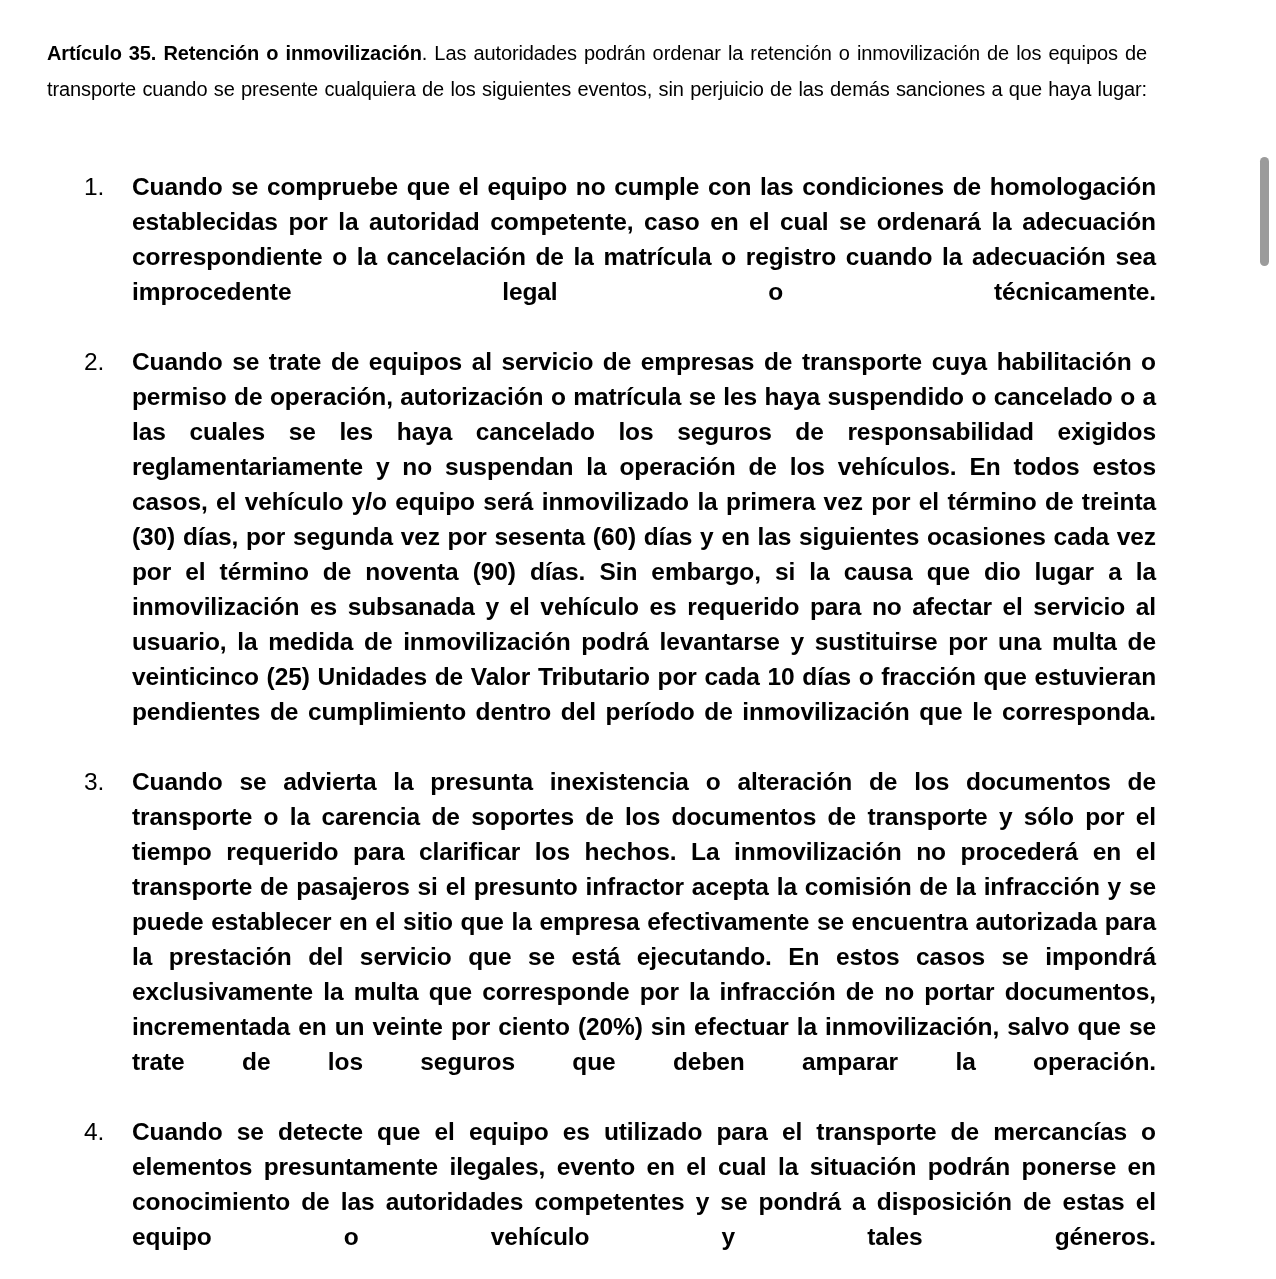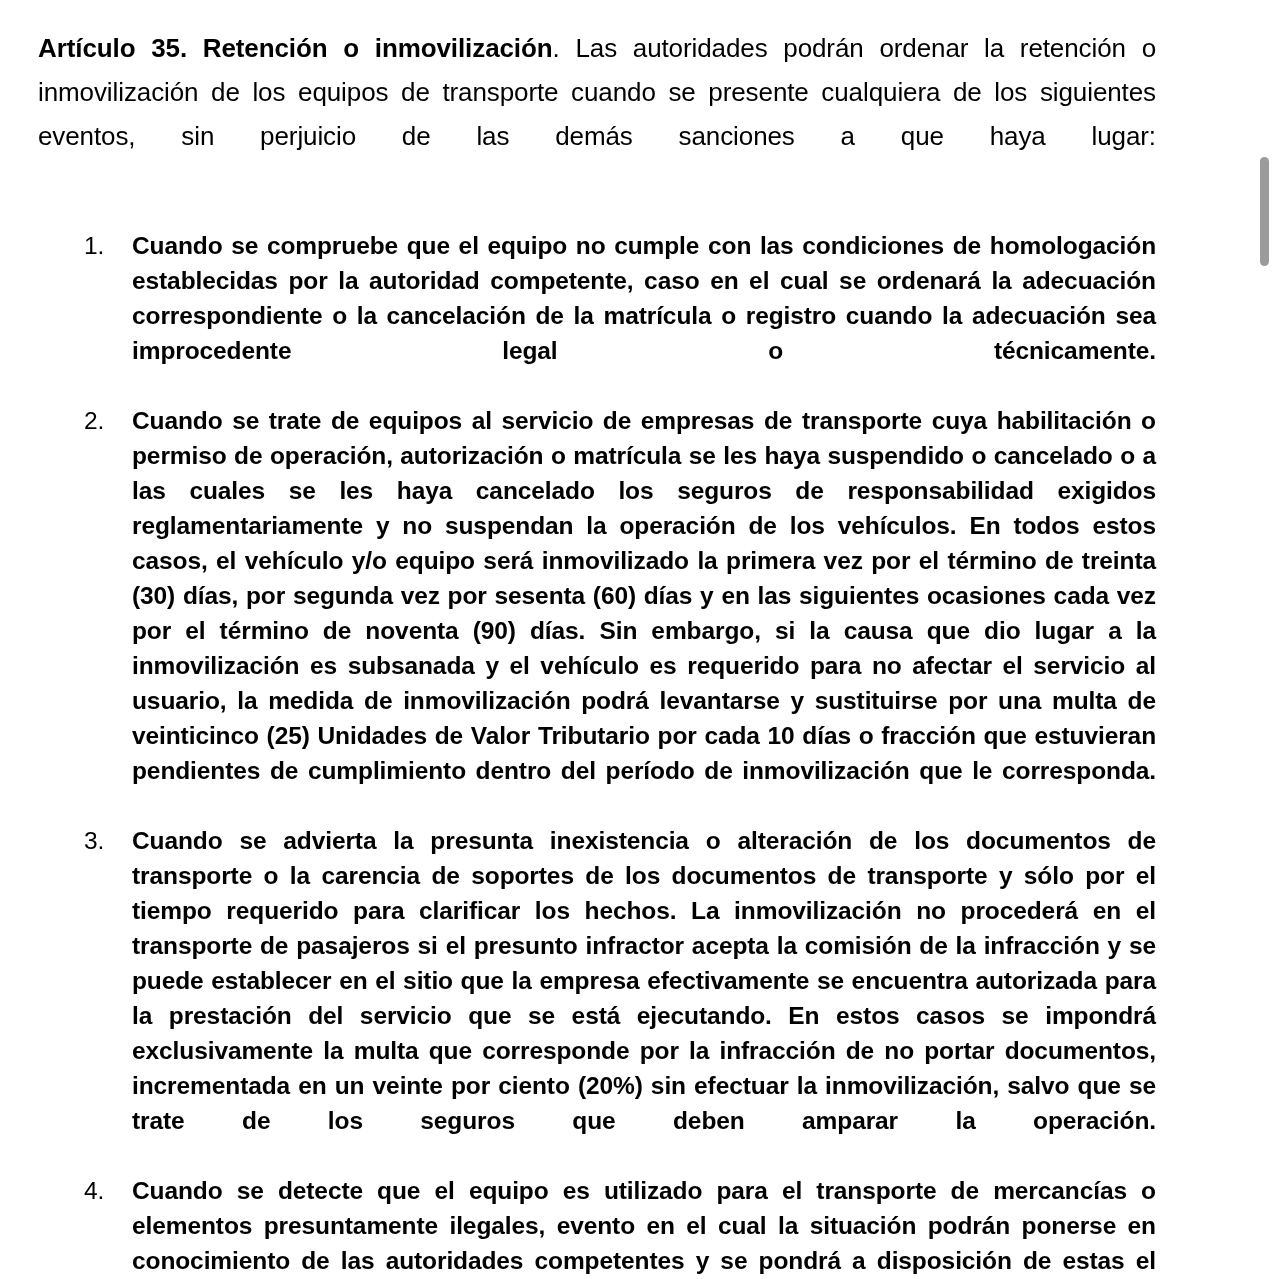--- a/index.html
+++ b/index.html
@@ -22,23 +22,23 @@
 
   .doc-body {
     position: absolute;
     left: 38px;
     top: 26px;
     width: 1118px;
   }
 
   
   .intro {
-    margin: 0;
-    font-size: 26px;
-    line-height: 44px;
+    margin: 9px;
+    font-size: 20px;
+    line-height: 36px;
     text-align: justify;
     text-justify: inter-word;
     letter-spacing: -0.1px;
   }
   .intro .heading-bold {
     font-weight: bold;
   }
 
   
   .num-list {

